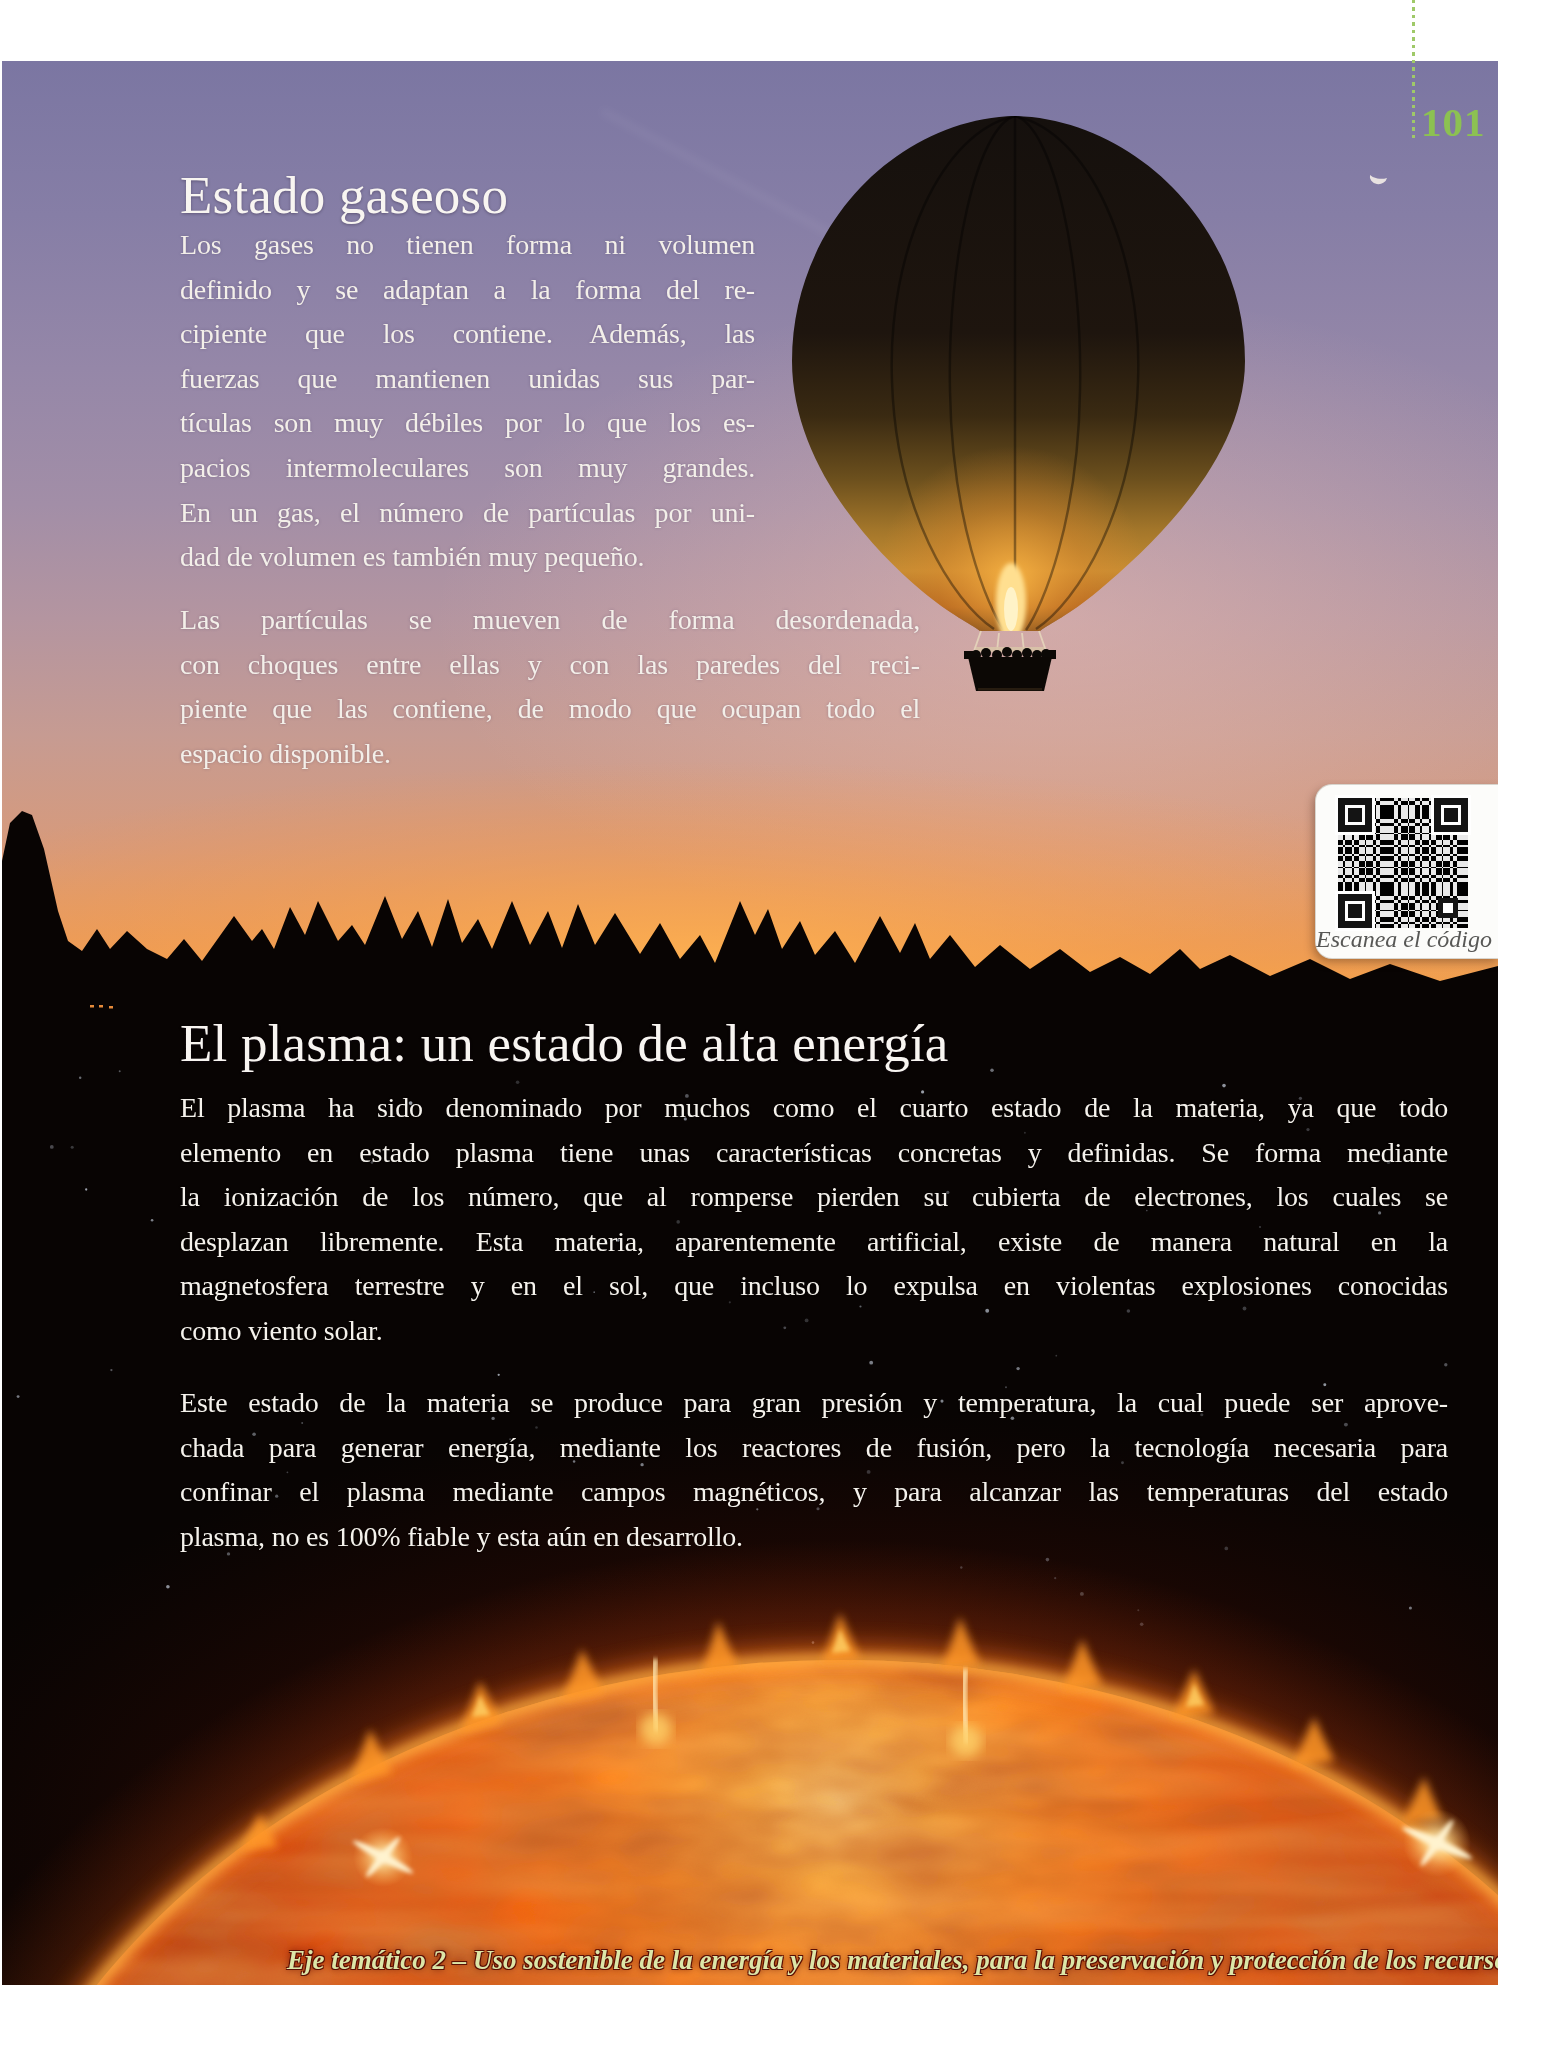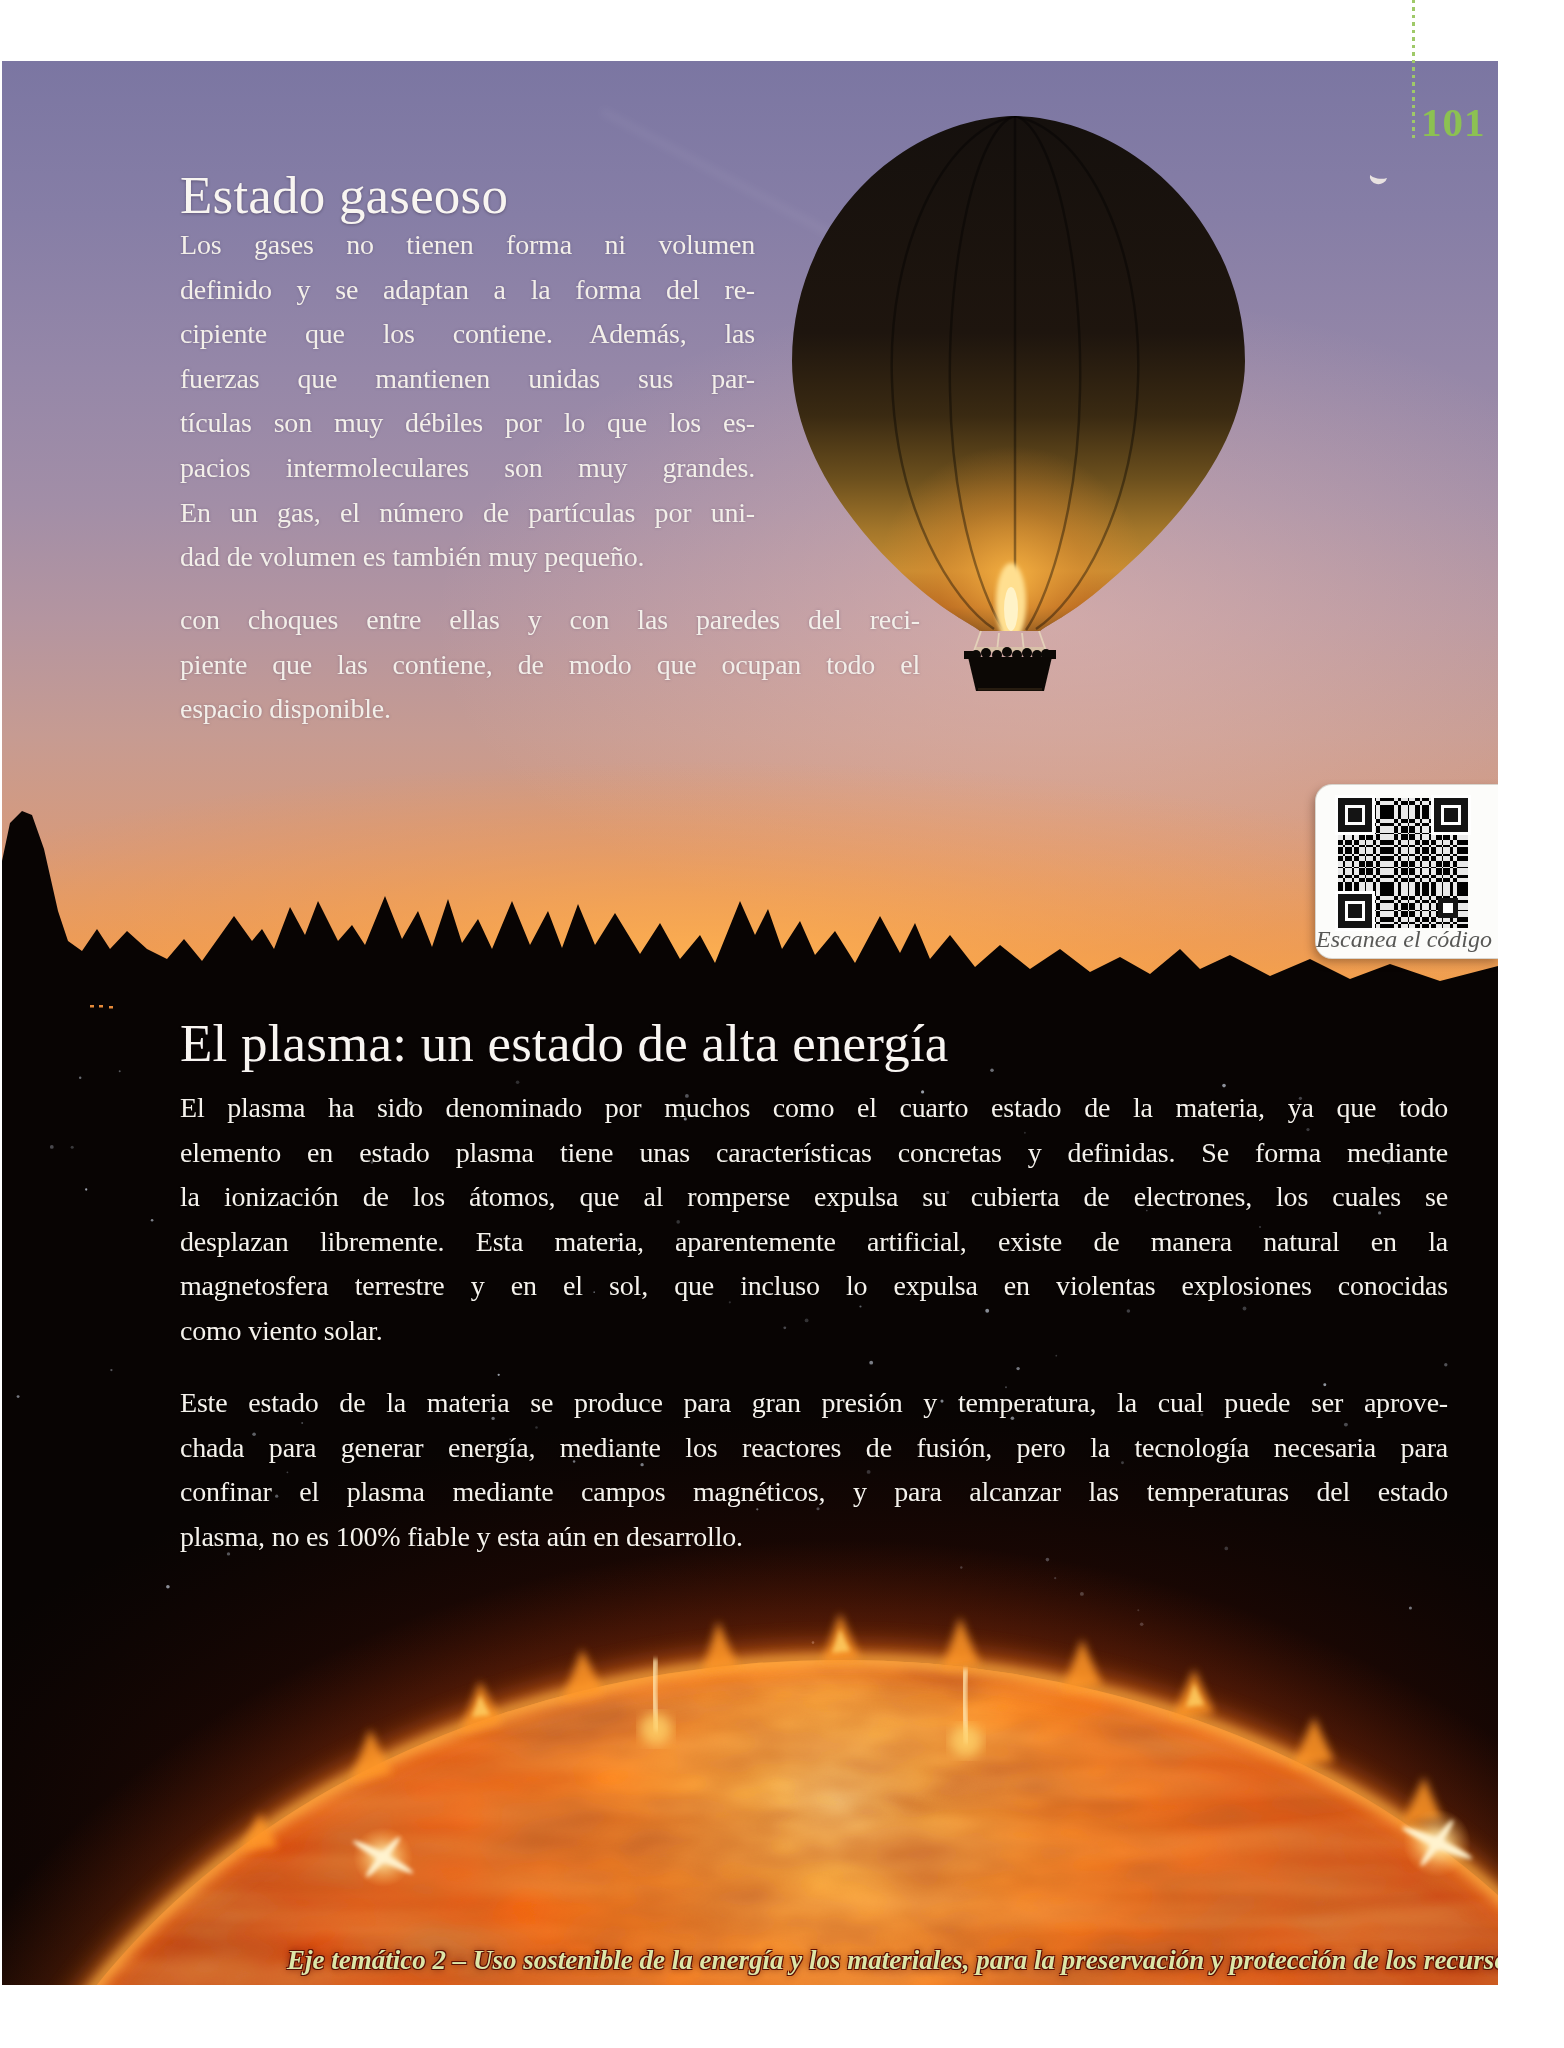--- a/index.html
+++ b/index.html
@@ -356,31 +356,32 @@
         <div class="tline">definido y se adaptan a la forma del re-</div>
         <div class="tline">cipiente que los contiene. Además, las</div>
         <div class="tline">fuerzas que mantienen unidas sus par-</div>
         <div class="tline">tículas son muy débiles por lo que los es-</div>
         <div class="tline">pacios intermoleculares son muy grandes.</div>
         <div class="tline">En un gas, el número de partículas por uni-</div>
         <div class="tline tline-last">dad de volumen es también muy pequeño.</div>
       </div>
 
     <div class="overlay bodytext gas-text" style="left:178px;top:537px;width:740px;">
+        <div class="tline">Las partículas se mueven de forma desordenada,</div>
         <div class="tline">con choques entre ellas y con las paredes del reci-</div>
         <div class="tline">piente que las contiene, de modo que ocupan todo el</div>
         <div class="tline tline-last">espacio disponible.</div>
       </div>
 
     <div class="overlay h-plasma" style="left:178px;top:952px;text-align:right;">El plasma: un estado de alta energía</div>
 
     <div class="overlay bodytext plasma-text" style="left:178px;top:1025px;width:1268px;">
         <div class="tline">El plasma ha sido denominado por muchos como el cuarto estado de la materia, ya que todo</div>
         <div class="tline">elemento en estado plasma tiene unas características concretas y definidas. Se forma mediante</div>
-        <div class="tline">la ionización de los átomos, que al romperse expulsa su cubierta de electrones, los cuales se</div>
+        <div class="tline">la ionización de los número, que al romperse pierden su cubierta de electrones, los cuales se</div>
         <div class="tline">desplazan libremente. Esta materia, aparentemente artificial, existe de manera natural en la</div>
         <div class="tline">magnetosfera terrestre y en el sol, que incluso lo expulsa en violentas explosiones conocidas</div>
         <div class="tline tline-last">como viento solar.</div>
       </div>
 
     <div class="overlay bodytext plasma-text" style="left:178px;top:1320px;width:1268px;">
         <div class="tline">Este estado de la materia se produce para gran presión y temperatura, la cual puede ser aprove-</div>
         <div class="tline">chada para generar energía, mediante los reactores de fusión, pero la tecnología necesaria para</div>
         <div class="tline">confinar el plasma mediante campos magnéticos, y para alcanzar las temperaturas del estado</div>
         <div class="tline tline-last">plasma, no es 100% fiable y esta aún en desarrollo.</div>

